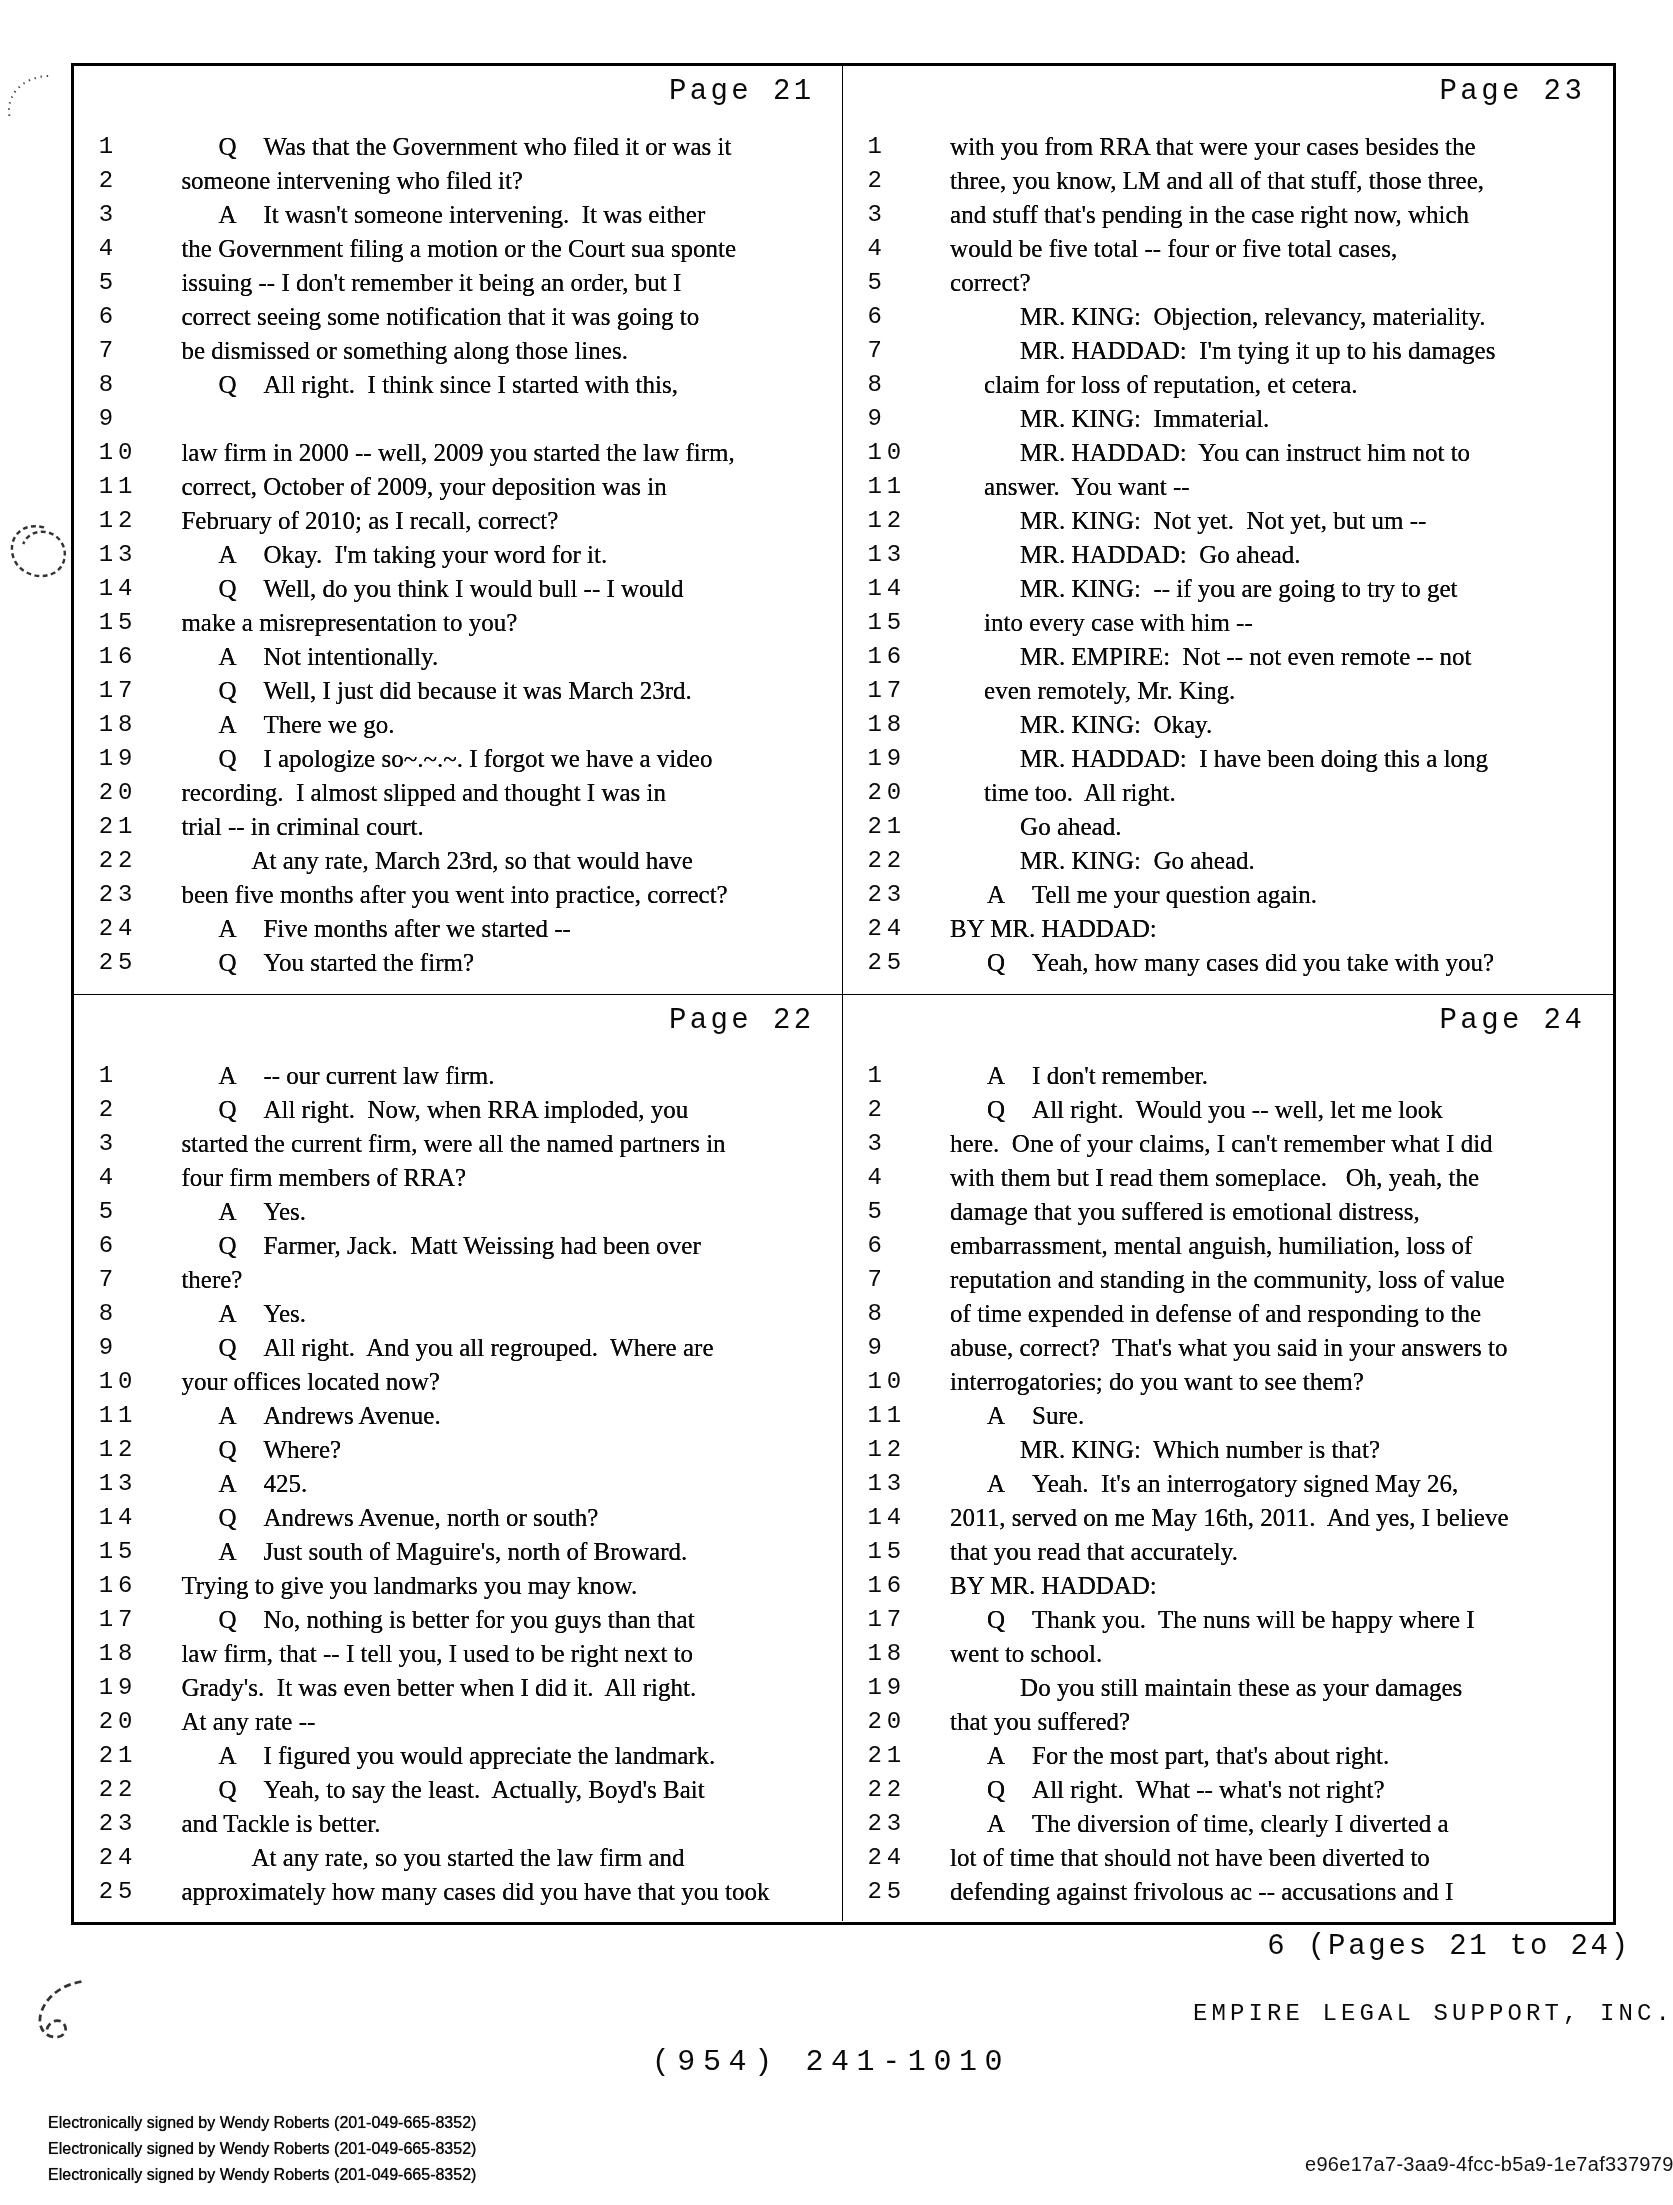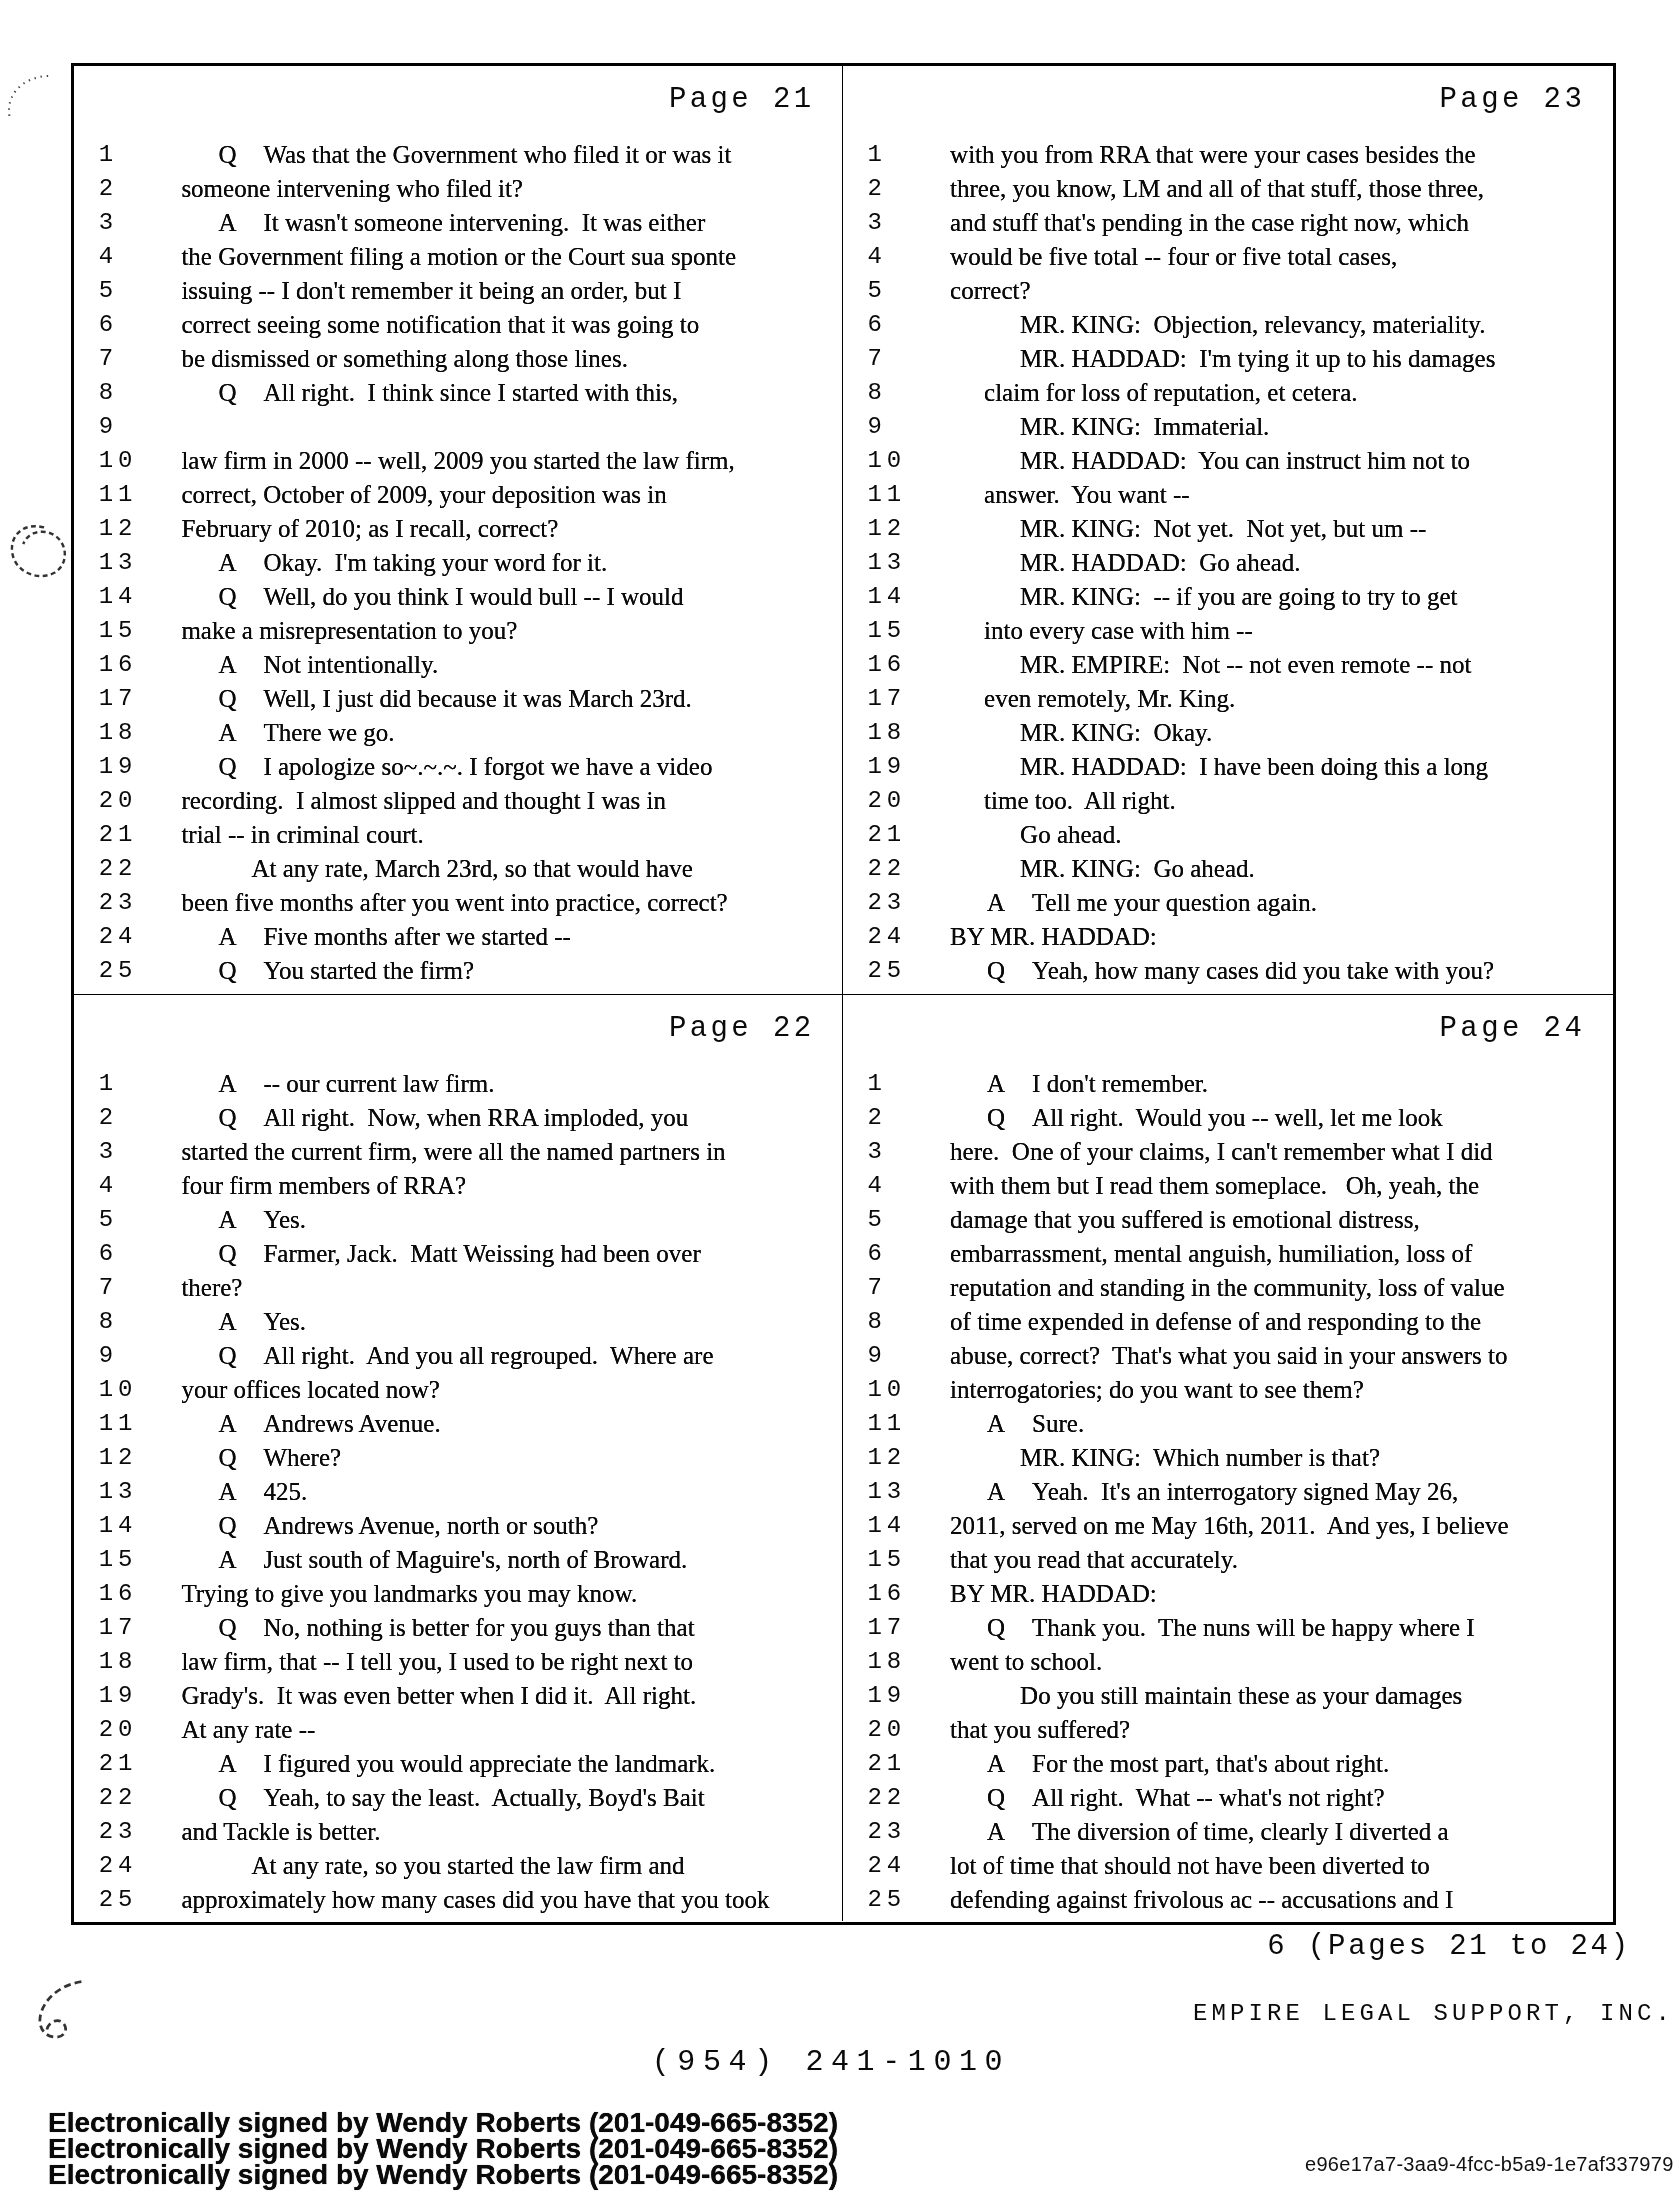--- a/index.html
+++ b/index.html
@@ -12,21 +12,21 @@
   
   .grid{
     position:absolute;left:71px;top:63px;width:1545px;height:1862px;
     border:3.4px solid #000;box-sizing:border-box;
     display:grid;grid-template-columns:768px 0.7px 770px;grid-template-rows:928px 0.7px 926px;
   }
   .vdiv{grid-row:1 / span 3;grid-column:2;background:#000;}
   .hdiv{grid-column:1 / span 3;grid-row:2;background:#000;}
   .mini{position:relative;box-sizing:border-box;overflow:hidden;padding:6.9px 11px 0 12.4px;}
   .pglabel{
-    text-align:right;padding-right:16.5px;margin-top:10px;
+    text-align:right;padding-right:16.5px;margin-top:2px;
     font-family:"Liberation Mono","DejaVu Sans Mono",monospace;
     font-size:29px;letter-spacing:3.4px;white-space:pre;
   }
   .lines{margin-top:22px;}
   .line{display:flex;white-space:nowrap;height:34px;line-height:34px;font-size:25px;}
   .num{
     width:66px;flex:0 0 66px;padding-left:12.4px;box-sizing:border-box;
     font-family:"Liberation Mono","DejaVu Sans Mono",monospace;
     font-size:24px;letter-spacing:4.8px;
   }
@@ -49,21 +49,21 @@
     font-size:24px;letter-spacing:4.1px;
   }
   .phone{
     position:absolute;left:0;right:12px;top:2045px;text-align:center;
     font-family:"Liberation Mono","DejaVu Sans Mono",monospace;
     font-size:30px;letter-spacing:7.6px;
   }
   .sigs{
     position:absolute;left:48px;top:2110px;
     font-family:"Liberation Sans","DejaVu Sans",sans-serif;
-    font-weight:bold;font-size:28px;line-height:26px;
+    font-weight:normal;font-size:16px;line-height:26px;
     text-shadow:0 0 0.7px #000;
   }
   .docid{
     position:absolute;right:-11px;top:2153px;
     font-family:"Liberation Sans","DejaVu Sans",sans-serif;
     font-size:20px;letter-spacing:0.3px;color:#111;
   }
   .artifact{position:absolute;pointer-events:none;}
 </style>
 </head>

